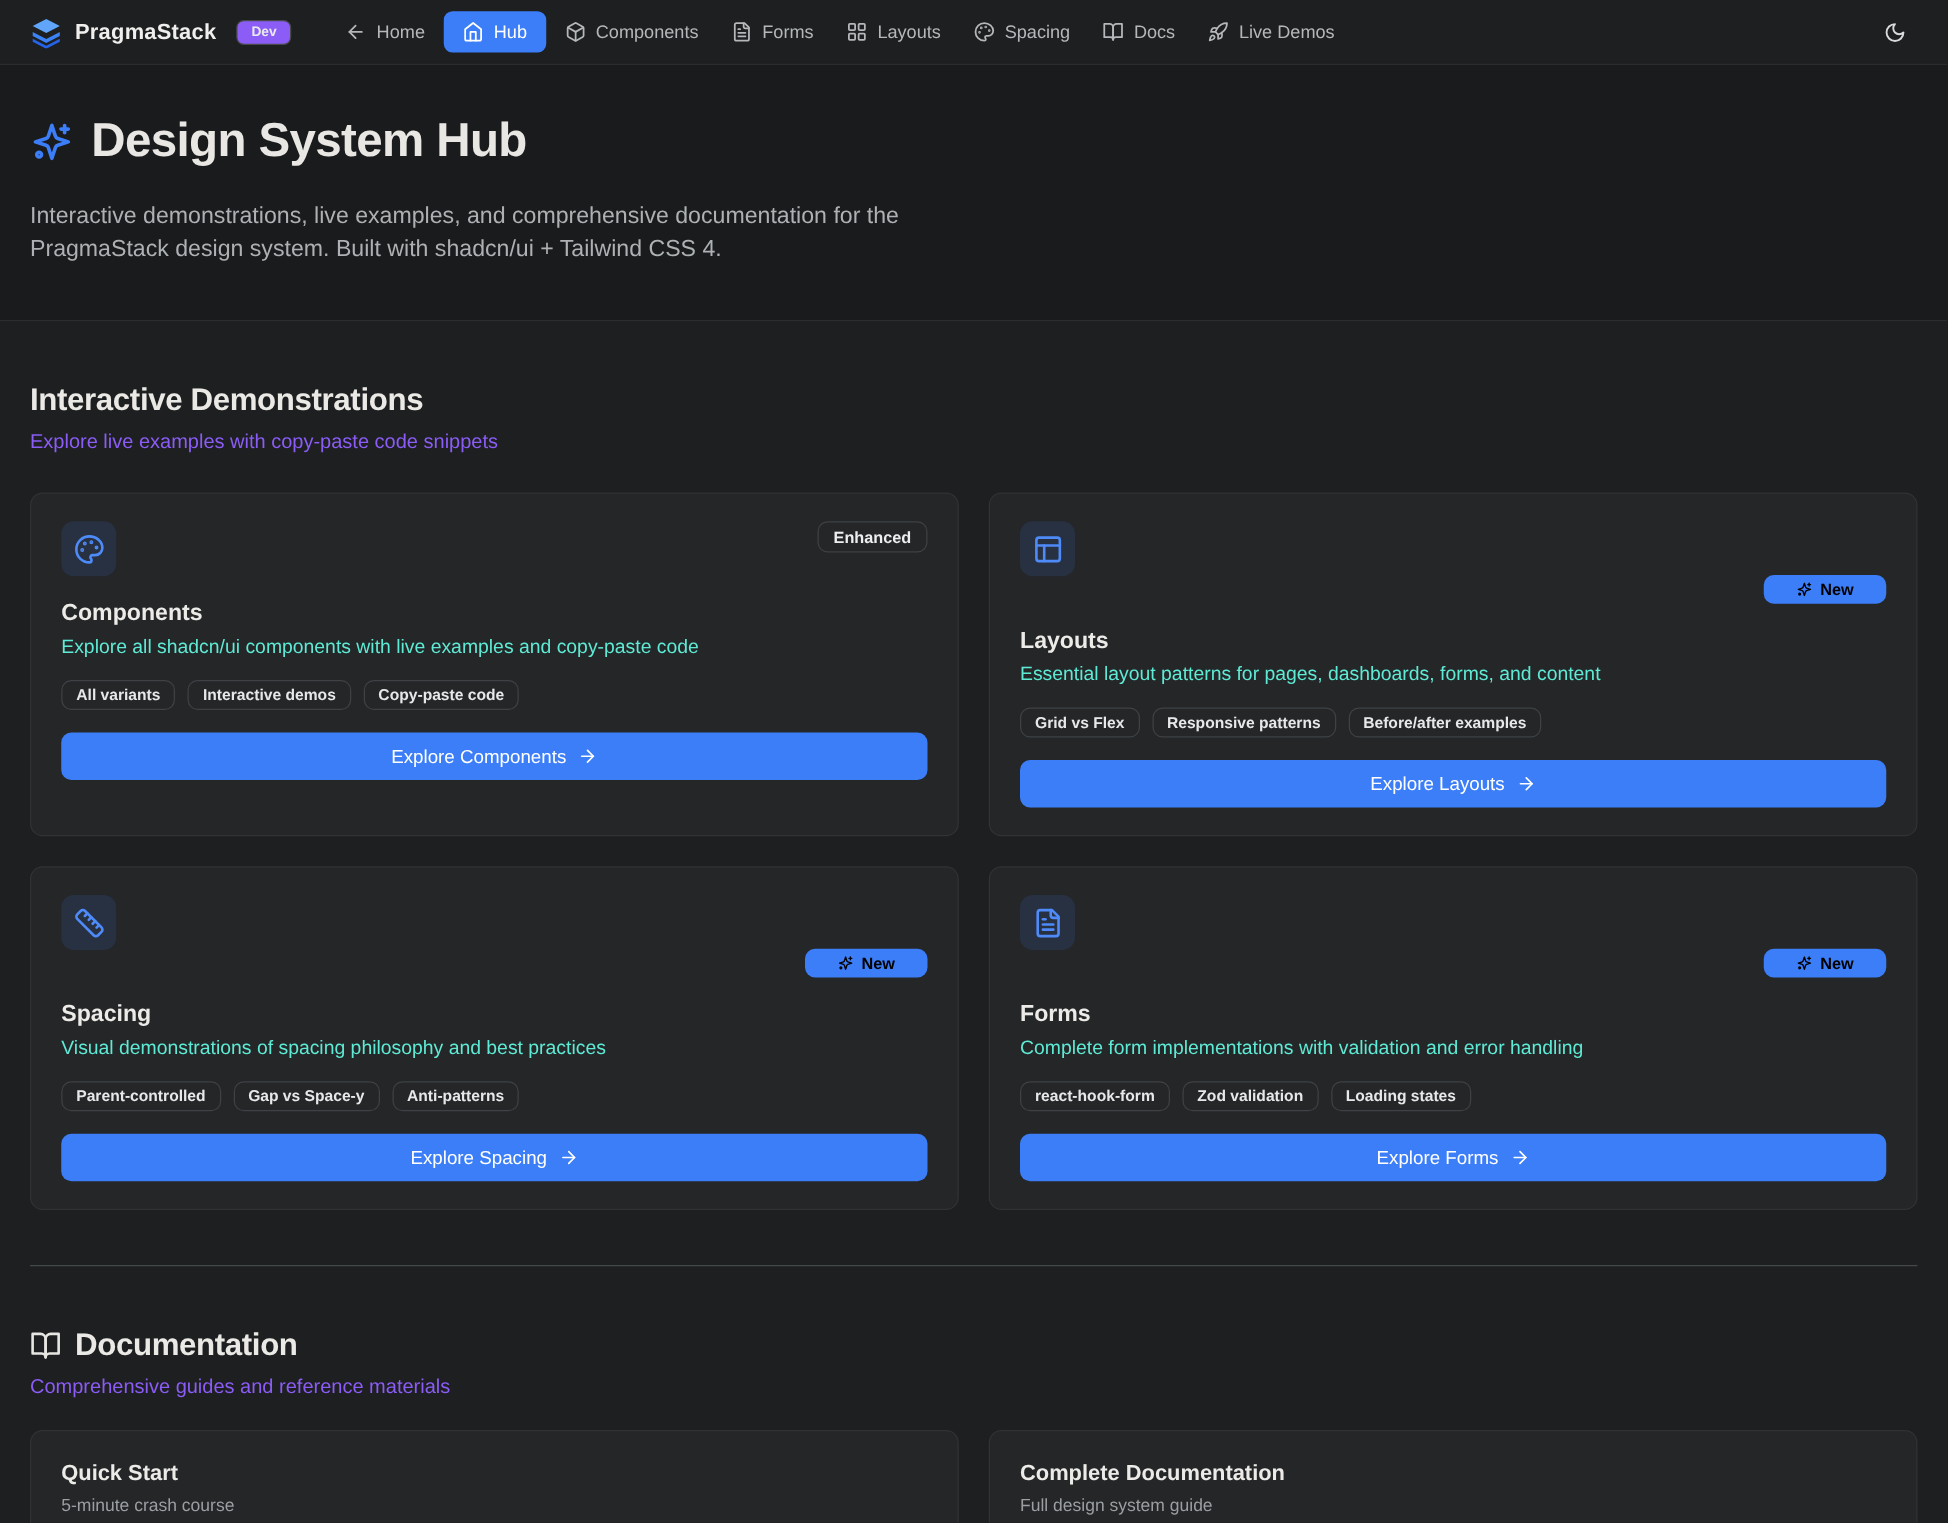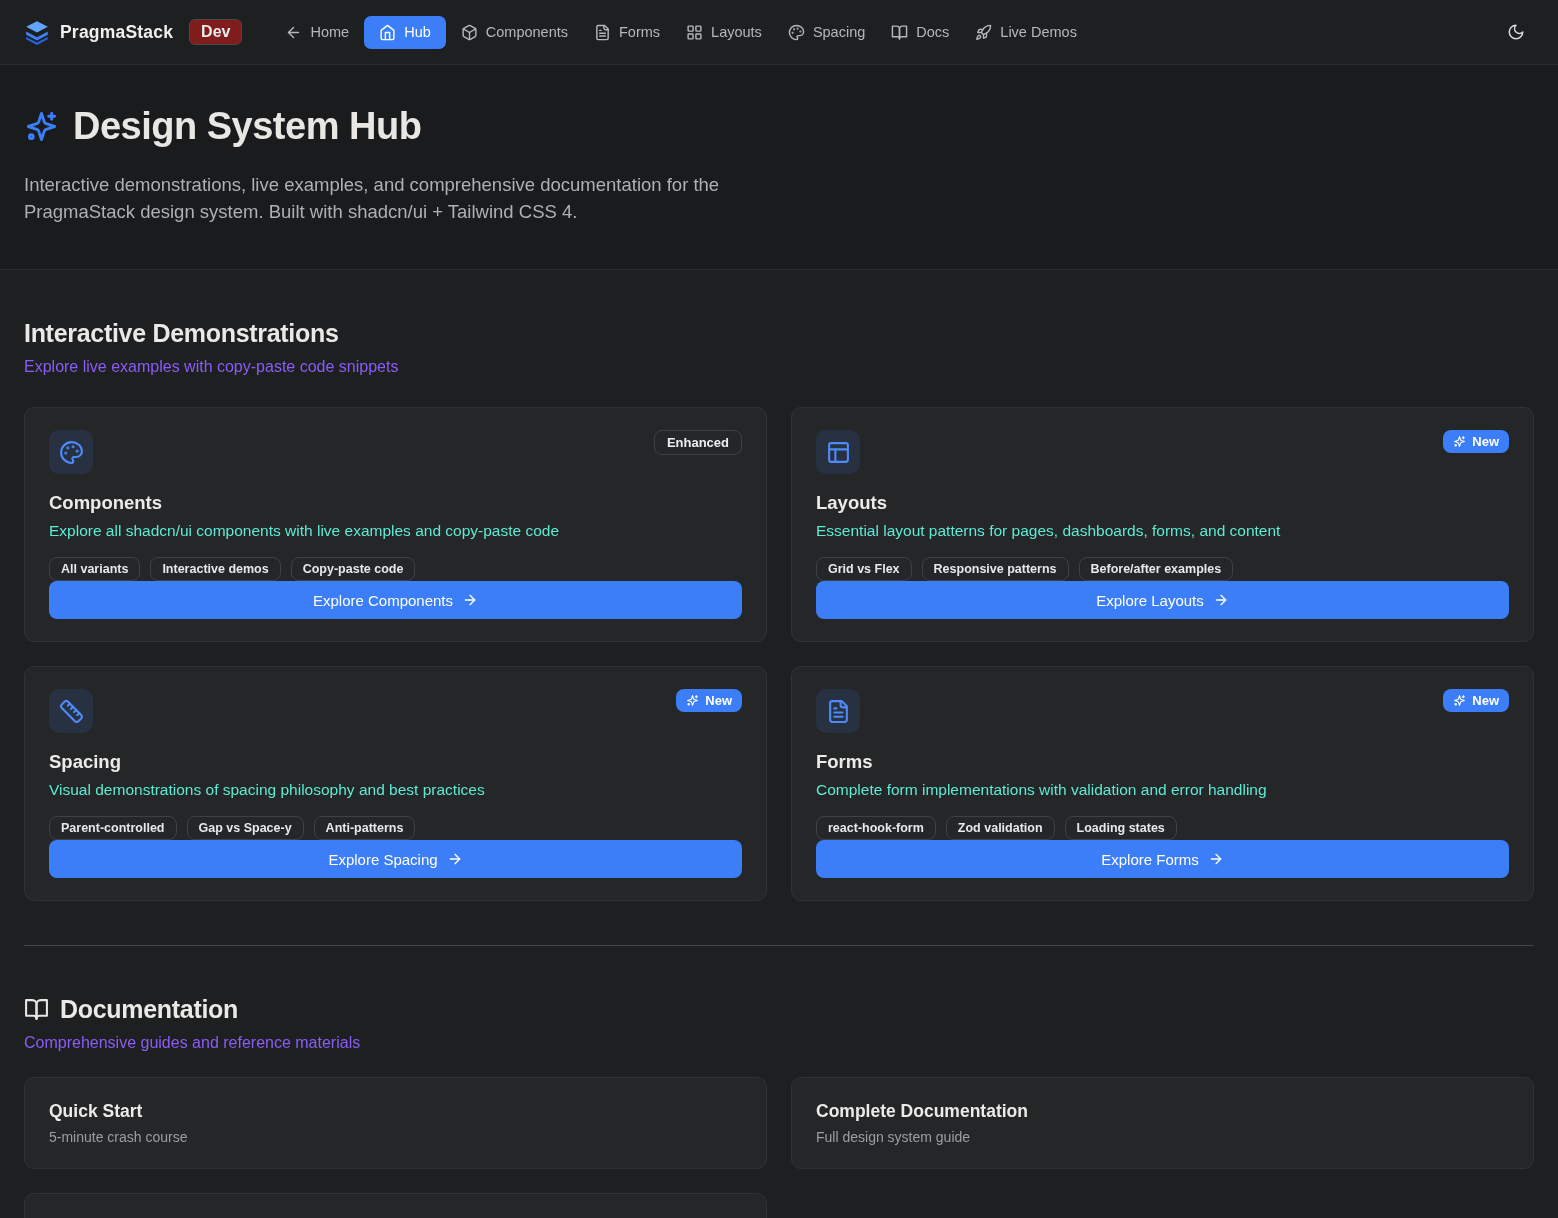--- a/index.html
+++ b/index.html
@@ -8,32 +8,32 @@
     height: 1218px;
     background: #1d1f20;
     color: #edecea;
     font-family: "Liberation Sans", "DejaVu Sans", sans-serif;
     overflow: hidden;
   }
   svg.ic { display: block; fill: none; stroke: currentColor; stroke-width: 2; stroke-linecap: round; stroke-linejoin: round; }
 
   
   .navbar {
-    height: 65px;
+    height: 52px;
     display: flex; align-items: center;
     padding: 0 24px;
     background: #1d1f20;
     border-bottom: 1px solid #2a2d2f;
   }
   .brand { display: flex; align-items: center; gap: 10px; }
   .brand-name { font-size: 17.5px; font-weight: 700; color: #f0efed; letter-spacing: 0.2px; }
   .env-badge {
     margin-left: 6px;
-    font-size: 16px; font-weight: 700; color: #e8eaeb;
-    border: 1px solid #47494b; background: #7f1d1d;
+    font-size: 11px; font-weight: 700; color: #e8eaeb;
+    border: 1px solid #47494b; background: #8b5cf6;
     border-radius: 6px; padding: 3px 11px;
   }
   .nav-list { display: flex; align-items: center; gap: 4px; margin-left: 32px; }
   .nav-item {
     display: flex; align-items: center; gap: 8px;
     padding: 8px 11px; border-radius: 7px;
     color: #b5b8ba; font-size: 14.5px; font-weight: 500;
     text-decoration: none; cursor: pointer; white-space: nowrap;
   }
   .nav-item .ni { width: 17px; height: 17px; }
@@ -89,32 +89,33 @@
     color: #4e8bf9;
   }
   .icon-tile .ic { width: 25px; height: 25px; }
   .badge-outline {
     border: 1px solid #3e4244; border-radius: 8px;
     padding: 4px 12px; font-size: 13px; font-weight: 700; color: #eceeef;
   }
   .badge-new {
     display: flex; align-items: center; gap: 6px;
     background: #3c7ef8; border-radius: 8px;
-    padding: 4px 10px; font-size: 13px; font-weight: 700; color: #ffffff;
+    padding: 4px 26px; font-size: 13px; font-weight: 700; color: #000000; margin-top: 43px;
   }
   .badge-new .ic { width: 13px; height: 13px; }
   .demo-card h3 { margin-top: 18px; font-size: 18.5px; font-weight: 700; color: #ecebe8; }
   .demo-card .desc { margin-top: 7px; font-size: 15.5px; line-height: 20px; color: #5eead4; }
   .tag-row { margin-top: 16px; display: flex; gap: 10px; flex-wrap: wrap; }
   .tag {
     border: 1px solid #3e4244; border-radius: 8px;
     padding: 4px 11px; font-size: 12.5px; font-weight: 700; color: #e6e8e9;
     white-space: nowrap;
   }
   .explore-btn {
+    margin-top: 18px;
     width: 100%; height: 38px; border: none; border-radius: 8px;
     background: #3c7ef8; color: #ffffff;
     font-family: inherit; font-size: 15px; font-weight: 500;
     display: flex; align-items: center; justify-content: center; gap: 9px;
     cursor: pointer;
   }
   .explore-btn .ic { width: 16px; height: 16px; }
 
   .divider { border: none; border-top: 1px solid #454849; margin-top: 44px; }
 

